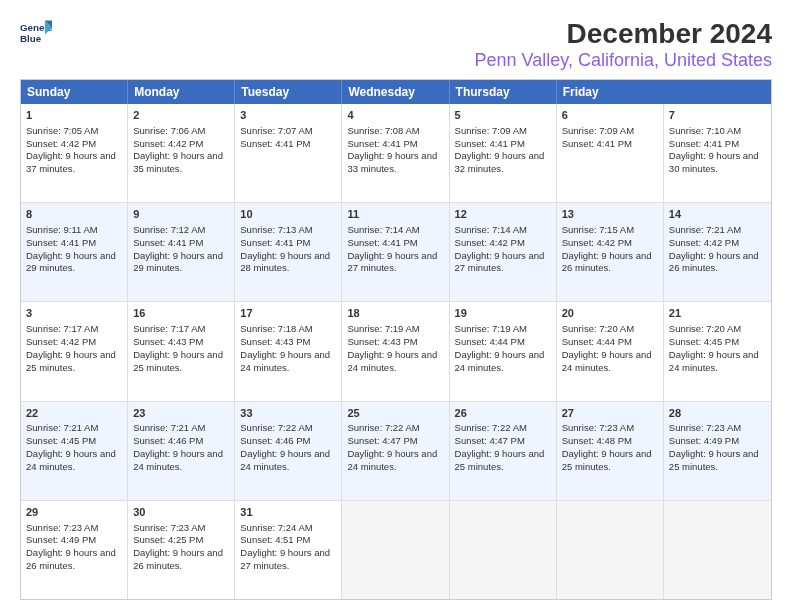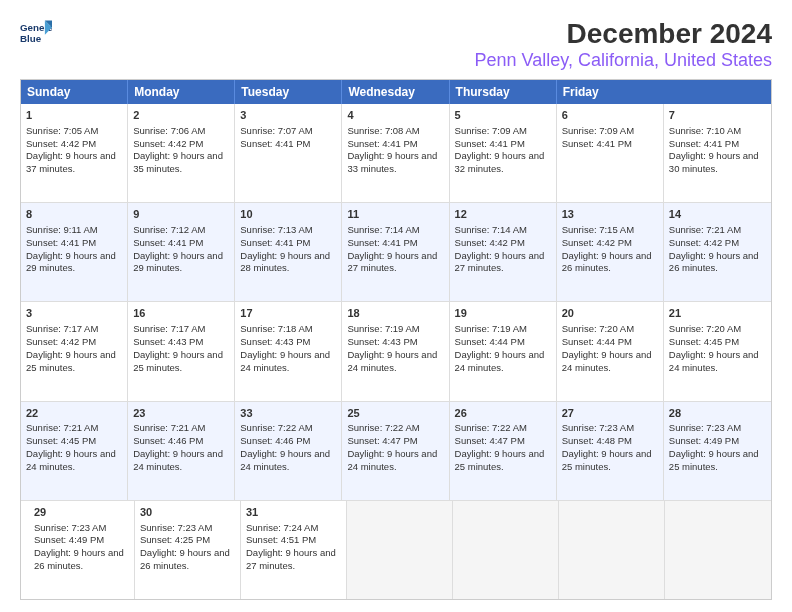--- a/index.html
+++ b/index.html
@@ -68,21 +68,21 @@
       flex: 1;
       display: flex;
       flex-direction: column;
     }
     .cal-row {
       display: grid;
       grid-template-columns: repeat(7, 1fr);
       flex: 1;
       border-bottom: 1px solid #ddd;
     }
-    .cal-row:last-child { border-bottom: none; margin-left: 8px; }
+    .cal-row:last-child { border-bottom: none; }
     .cal-cell {
       border-right: 1px solid #ddd;
       padding: 4px 5px;
       font-size: 9.5px;
       color: #333;
       line-height: 1.35;
       background: #fff;
       vertical-align: top;
     }
     .cal-cell:last-child { border-right: none; }

